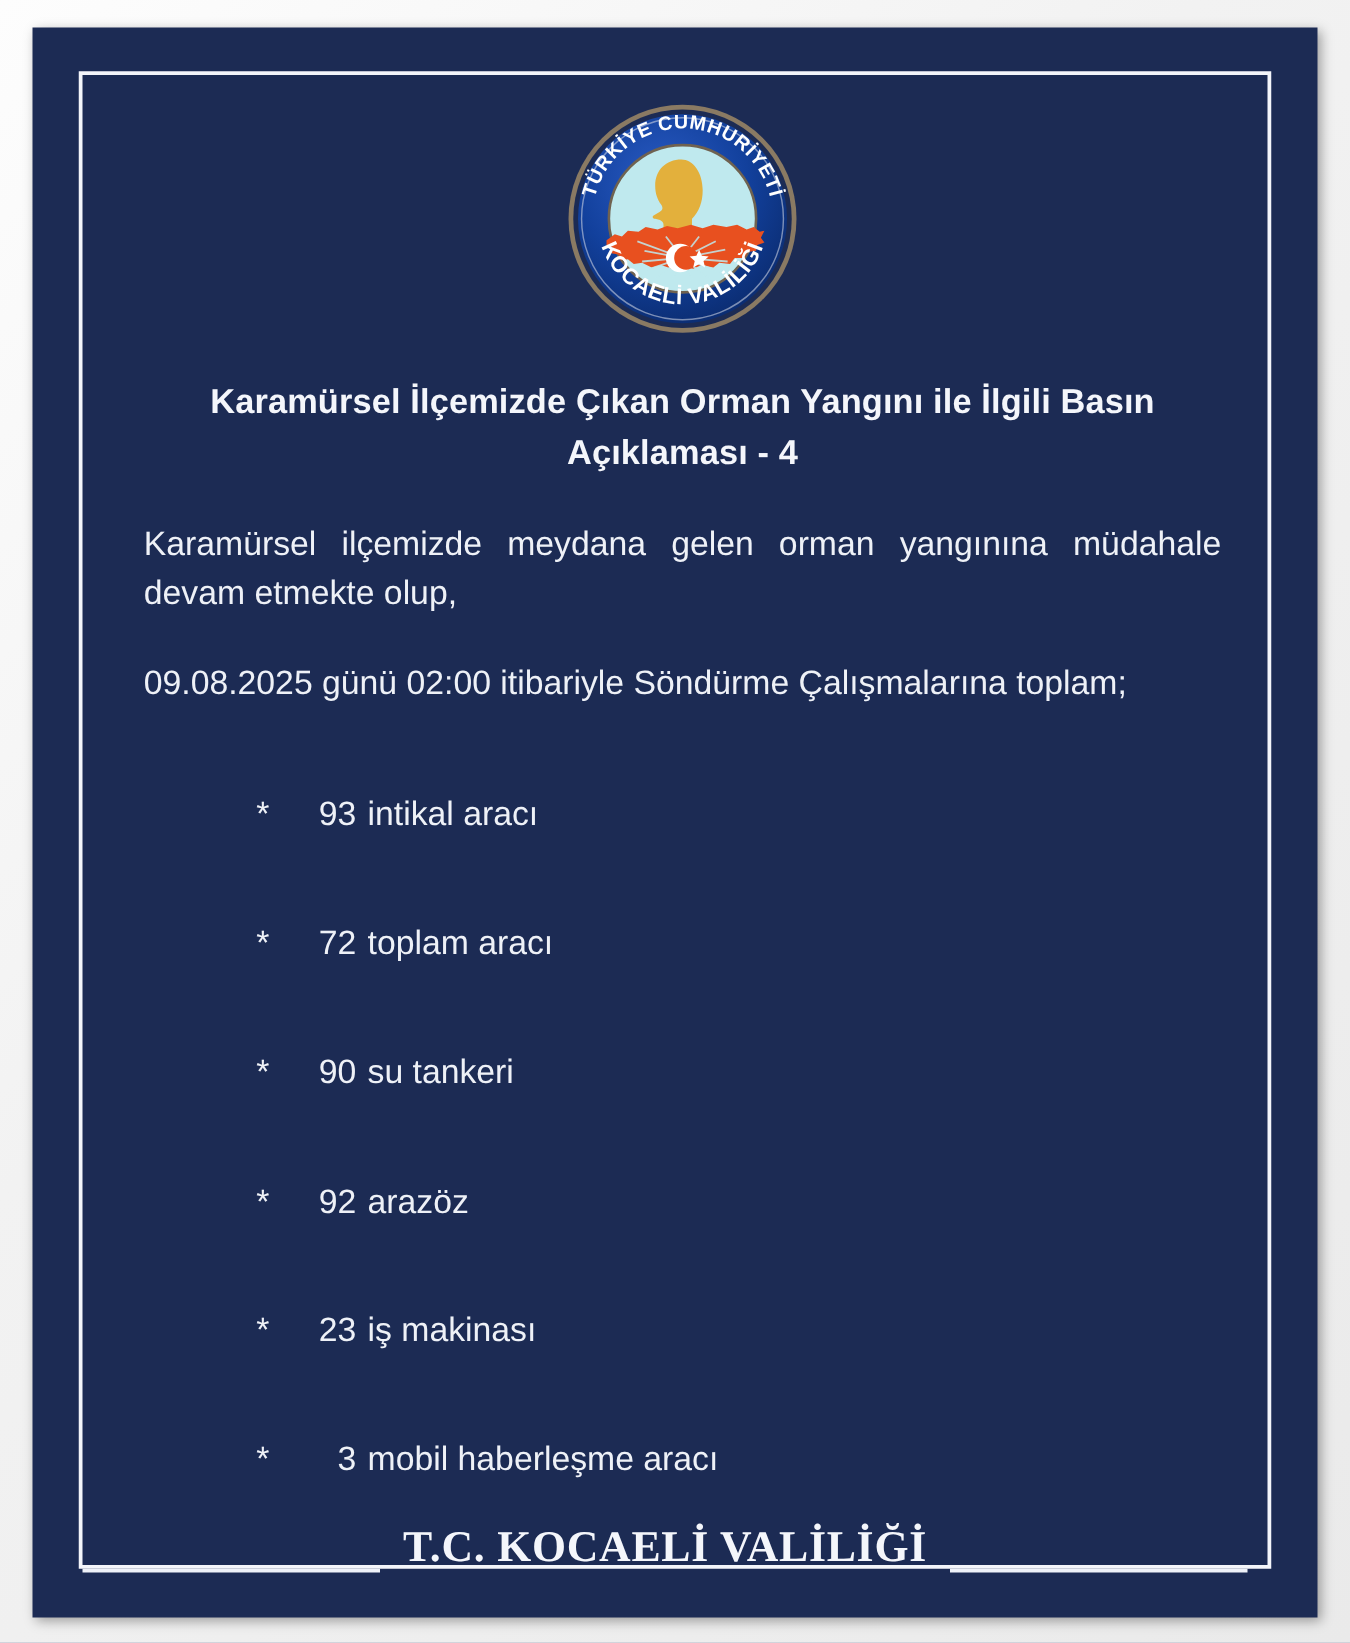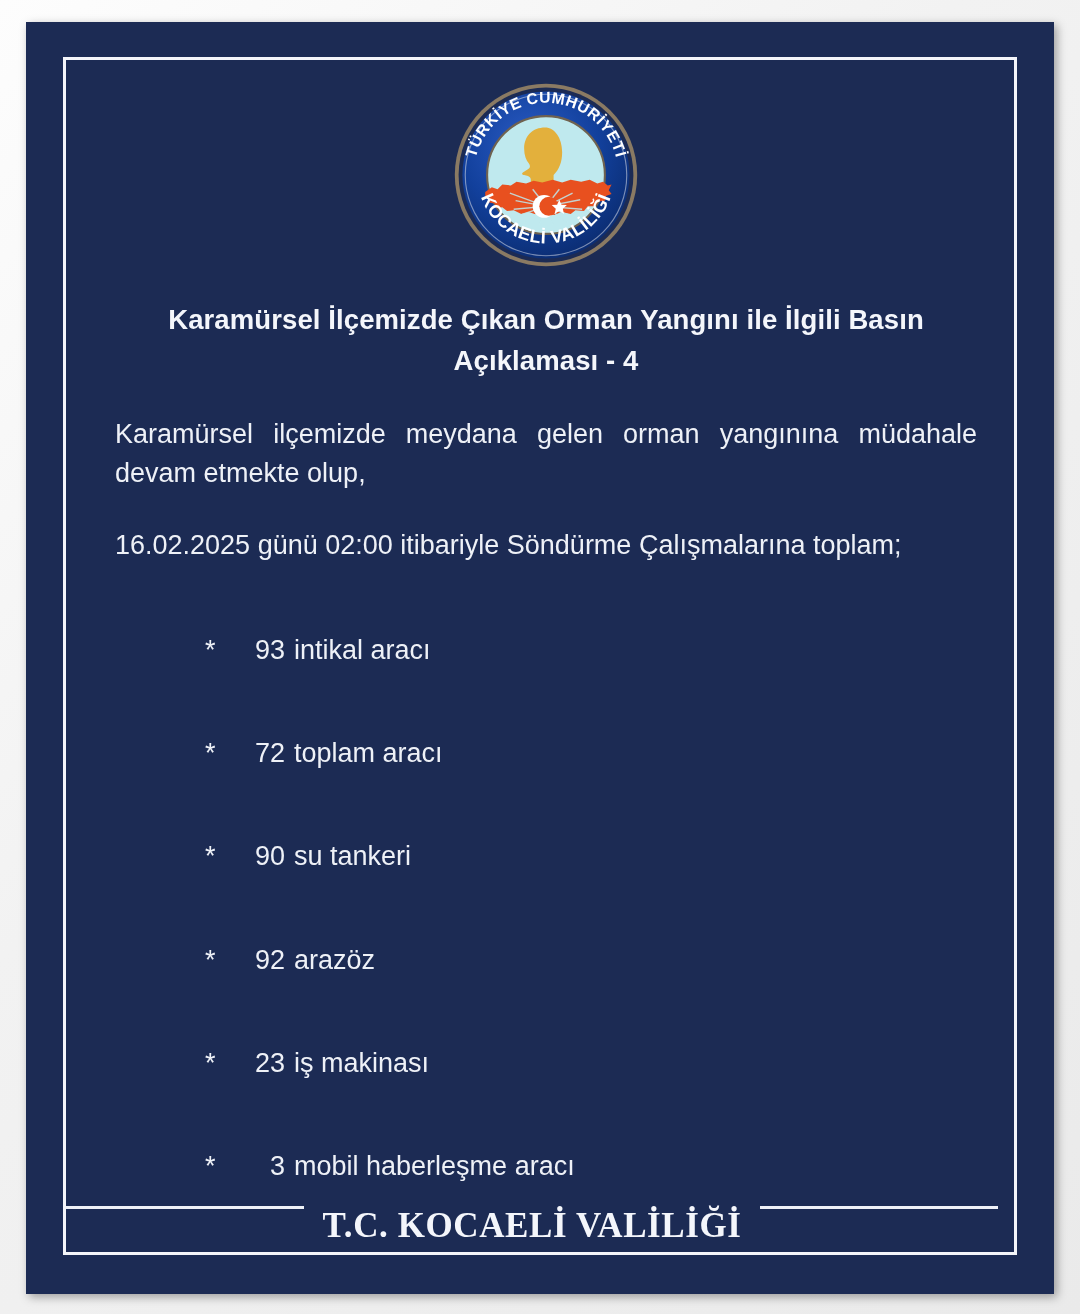--- a/index.html
+++ b/index.html
@@ -121,21 +121,21 @@
   }
 
   
   .footer {
     position: absolute;
     left: 40px;
     right: 56px;
     bottom: 36px;
     height: 52px;
     display: flex;
-    align-items: flex-start;
+    align-items: flex-end;
     justify-content: center;
     gap: 18px;
   }
   .footer .rule {
     flex: 1 1 auto;
     height: 3px;
     background: #eef1f8;
   }
   .footer .footer-text {
     flex: 0 0 auto;
@@ -229,21 +229,21 @@
           </text>
         </svg>
       </div>
 
       <h1 class="title">Karamürsel İlçemizde Çıkan Orman Yangını ile İlgili Basın Açıklaması - 4</h1>
 
       <div class="body-block">
 
         <p class="para">Karamürsel ilçemizde meydana gelen orman yangınına müdahale devam etmekte olup,</p>
 
-        <p class="para">16.02.2025 günü 02:00 itibariyle Söndürme Çalışmalarına toplam;</p>
+        <p class="para">09.08.2025 günü 02:00 itibariyle Söndürme Çalışmalarına toplam;</p>
 
         <ul class="res-list">
           <li class="res-item">
             <span class="star">*</span><span class="num">93</span><span class="lbl">intikal aracı</span>
           </li>
           <li class="res-item">
             <span class="star">*</span><span class="num">72</span><span class="lbl">toplam aracı</span>
           </li>
           <li class="res-item">
             <span class="star">*</span><span class="num">90</span><span class="lbl">su tankeri</span>

